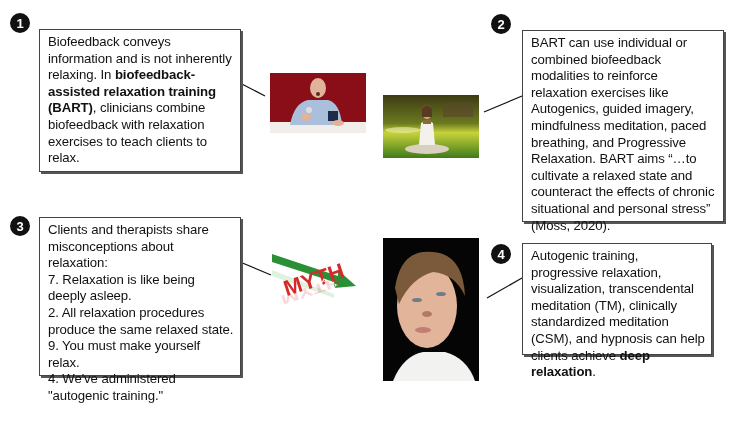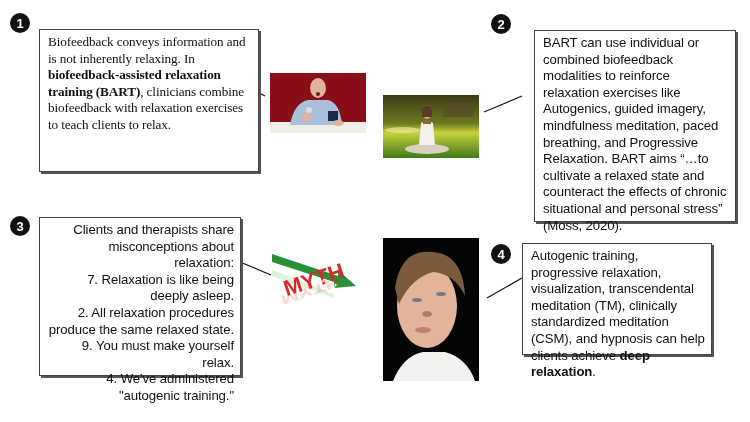--- a/index.html
+++ b/index.html
@@ -21,40 +21,40 @@
 <body>
 
 <svg class="lines" width="750" height="422">
   <line x1="240" y1="83" x2="265" y2="96" stroke="#111" stroke-width="1.2"></line>
   <line x1="484" y1="112" x2="522" y2="96" stroke="#111" stroke-width="1.2"></line>
   <line x1="240" y1="262" x2="271" y2="275" stroke="#111" stroke-width="1.2"></line>
   <line x1="487" y1="298" x2="522" y2="278" stroke="#111" stroke-width="1.2"></line>
 </svg>
 
 <div class="badge" style="left:10px;top:13px;">1</div>
-<div class="box" style="left:39px;top:29px;width:220px;height:143px;font-family:Liberation Serif, serif;">
+<div class="box" style="left:39px;top:29px;width:202px;height:143px;">
   <span>Biofeedback conveys information and is not inherently relaxing. In </span><b>biofeedback-assisted relaxation training (BART)</b><span>, clinicians combine biofeedback with relaxation exercises to teach clients to relax.</span>
 </div>
 
 <div class="photo" style="left:270px;top:73px;width:96px;height:60px;background:#8e0f1a;">
   <svg width="96" height="60" viewBox="0 0 96 60">
     <rect x="0" y="0" width="96" height="60" fill="#8a0e18"></rect>
     <rect x="0" y="49" width="96" height="11" fill="#f1eeea"></rect>
     <path d="M20 52 Q24 30 38 27 L58 27 Q70 30 72 52 Z" fill="#a9bfdc"></path>
     <ellipse cx="48" cy="15" rx="8" ry="10" fill="#e0b39a"></ellipse>
     <ellipse cx="48" cy="21" rx="2" ry="2" fill="#5a2a22"></ellipse>
     <rect x="58" y="38" width="10" height="10" fill="#1d2a4a"></rect>
     <ellipse cx="36" cy="44" rx="5" ry="4" fill="#e0b39a"></ellipse>
     <ellipse cx="68" cy="50" rx="6" ry="3" fill="#e0b39a"></ellipse>
     <circle cx="39" cy="37" r="3" fill="#dddddd"></circle>
   </svg>
 </div>
 
 <div class="badge" style="left:491px;top:14px;">2</div>
-<div class="box" style="left:522px;top:30px;width:202px;height:192px;margin-left:12px;">
+<div class="box" style="left:522px;top:30px;width:202px;height:192px;">
   <span>BART can use individual or combined biofeedback modalities to reinforce relaxation exercises like Autogenics, guided imagery, mindfulness meditation, paced breathing, and Progressive Relaxation. BART aims “…to cultivate a relaxed state and counteract the effects of chronic situational and personal stress” (Moss, 2020).</span>
 </div>
 
 <div class="photo" style="left:383px;top:95px;width:96px;height:63px;">
   <svg width="96" height="63" viewBox="0 0 96 63">
     <defs>
       <linearGradient id="mg" x1="0" y1="0" x2="0" y2="1">
         <stop offset="0" stop-color="#3e3a15"></stop>
         <stop offset="0.45" stop-color="#6b7a1f"></stop>
         <stop offset="0.6" stop-color="#c7d23a"></stop>
@@ -66,21 +66,21 @@
     <ellipse cx="20" cy="35" rx="18" ry="3" fill="#f2f0b0" opacity="0.6"></ellipse>
     <ellipse cx="44" cy="54" rx="22" ry="5" fill="#d9d0c0"></ellipse>
     <path d="M36 50 L38 28 Q44 24 50 28 L52 50 Z" fill="#f4f1ec"></path>
     <ellipse cx="44" cy="17" rx="5" ry="7" fill="#d8a98a"></ellipse>
     <path d="M39 14 Q44 6 49 14 L49 22 L39 22 Z" fill="#5a3a22"></path>
     <rect x="40" y="25" width="8" height="4" fill="#8a6a3a"></rect>
   </svg>
 </div>
 
 <div class="badge" style="left:10px;top:216px;">3</div>
-<div class="box" style="left:39px;top:217px;width:202px;height:159px;text-align:right;">
+<div class="box" style="left:39px;top:217px;width:202px;height:159px;">
   <div>Clients and therapists share misconceptions about relaxation:</div>
   <div>7. Relaxation is like being deeply asleep.</div>
   <div>2. All relaxation procedures produce the same relaxed state.</div>
   <div>9. You must make yourself relax.</div>
   <div>4. We've administered "autogenic training."</div>
 </div>
 
 <div class="photo" style="left:268px;top:250px;width:92px;height:70px;">
   <svg width="92" height="70" viewBox="0 0 92 70">
     <polygon points="4,4 70,26 70,20 88,36 66,38 66,32 4,12" fill="#1e8a2a" opacity="0.95"></polygon>

